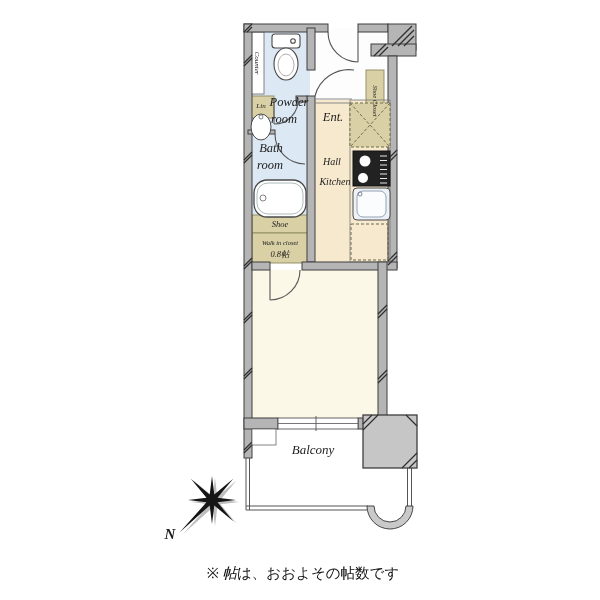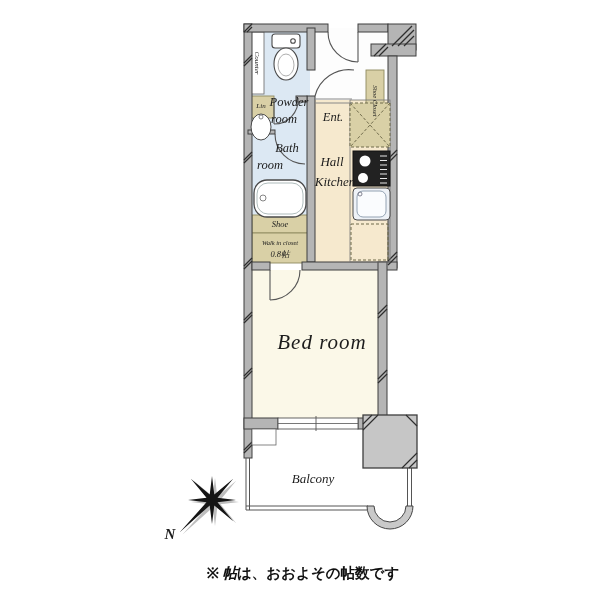--- a/index.html
+++ b/index.html
@@ -3,24 +3,24 @@
 <meta charset="utf-8">
 <style>
   html,body{margin:0;padding:0;background:#ffffff;}
   #canvas{position:relative;width:600px;height:600px;background:#ffffff;overflow:hidden;
           font-family:"Liberation Serif",serif;}
   #plan-svg{position:absolute;left:0;top:0;}
   .lbl{position:absolute;transform:translate(-50%,-50%);color:#1c1c1c;
        font-style:italic;white-space:nowrap;line-height:1.05;text-align:center;}
   .lbl.vert{transform:translate(-50%,-50%) rotate(90deg);}
   .fs6{font-size:6.5px;} .fs7{font-size:7px;} .fs8{font-size:8.5px;}
-  .fs12{font-size:12.5px;} .fs13{font-size:13px;} .fs14{font-size:13px;}
+  .fs12{font-size:12.5px;} .fs13{font-size:10px;} .fs14{font-size:13px;}
   .fs20{font-size:21px;letter-spacing:1px;}
   #footnote{position:absolute;left:303px;top:572px;transform:translate(-50%,-50%);
-            font-style:normal;font-size:14.5px;color:#111;white-space:nowrap;font-weight:bold;}
+            font-style:normal;font-size:14.5px;color:#111;white-space:nowrap;}
   #footnote .unit{font-style:italic;}
   #north-label{font-size:15px;font-weight:bold;}
 </style>
 </head>
 <body>
 
 <div id="canvas">
 
 <svg id="plan-svg" width="600" height="600" viewBox="0 0 600 600">
 
@@ -152,28 +152,27 @@
     <path fill="#151515" d="M212 476 L214.3 494.5 L233.2 478.8 L217.5 497.7 L236 500 L217.5 502.3 L233.2 521.2 L214.3 505.5 L212 524 L209.7 505.5 L179.5 532.5 L206.5 502.3 L188 500 L206.5 497.7 L190.8 478.8 L209.7 494.5 Z"></path>
   </g>
 </svg>
 
 <div class="lbl vert fs7" style="left:256px;top:63px;">Counter</div>
 <div class="lbl fs7" style="left:261px;top:107px;">Lin</div>
 <div class="lbl fs12" style="left:289px;top:103px;text-align:right;">Powder</div>
 <div class="lbl fs12" style="left:284px;top:120px;">room</div>
 <div class="lbl fs12" style="left:333px;top:74px;margin-top:44px;">Ent.</div>
 <div class="lbl vert fs6" style="left:375px;top:101px;">Shoe Closet</div>
-<div class="lbl fs12" style="left:271px;top:149px;margin-left:16px;">Bath</div>
+<div class="lbl fs12" style="left:271px;top:149px;">Bath</div>
 <div class="lbl fs12" style="left:270px;top:166px;">room</div>
 <div class="lbl fs13" style="left:332px;top:162px;">Hall</div>
 <div class="lbl fs13" style="left:335px;top:182px;">Kitchen</div>
 <div class="lbl fs8" style="left:280px;top:224px;">Shoe</div>
 <div class="lbl fs6" style="left:280px;top:243px;">Walk in closet</div>
 <div class="lbl fs8" style="left:280px;top:254px;">0.8帖</div>
-<div class="lbl fs20" style="left:322px;top:342px;">Bed room</div>
-<div class="lbl fs14" style="left:313px;top:479px;">Balcony</div>
+<div class="lbl fs14" style="left:313px;top:450px;">Balcony</div>
 <div class="lbl" id="north-label" style="left:170px;top:535px;">N</div>
 
 <div id="footnote">
   <span>※ </span><span class="unit">帖</span><span>は、おおよその帖数です</span>
 </div>
 
 </div>
 
 </body></html>

